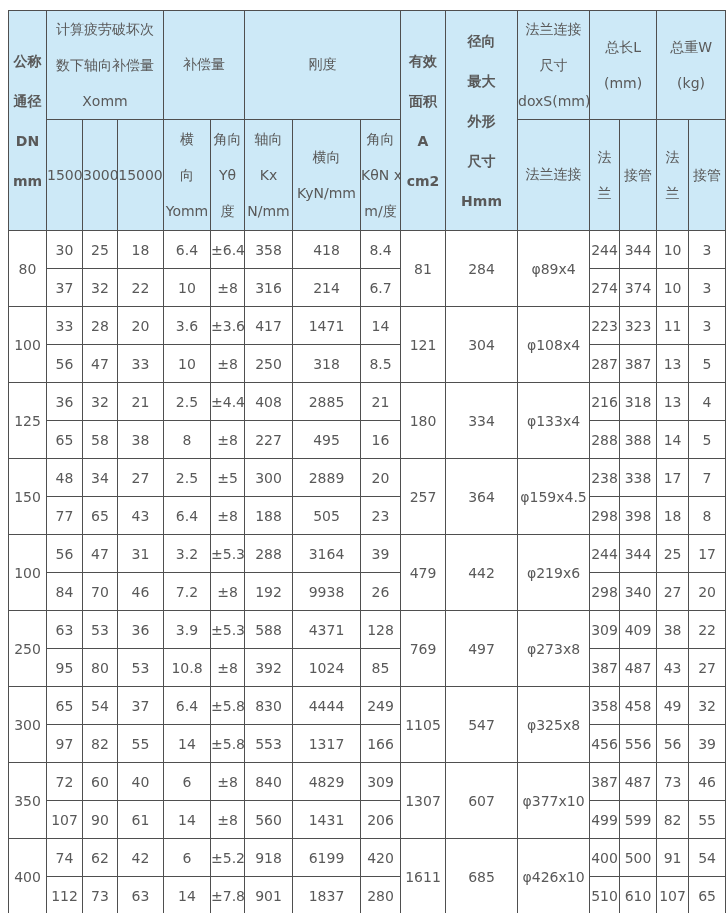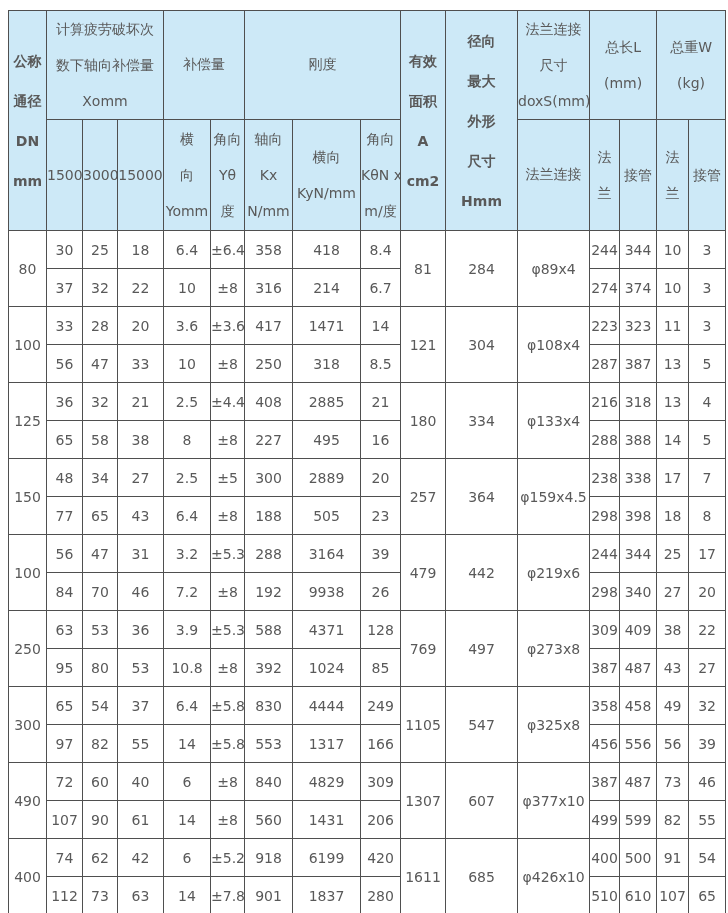--- a/index.html
+++ b/index.html
@@ -352,21 +352,21 @@
           <td>±5.8</td>
           <td>553</td>
           <td>1317</td>
           <td>166</td>
           <td>456</td>
           <td>556</td>
           <td>56</td>
           <td>39</td>
         </tr>
         <tr>
-          <td rowspan="2">490</td>
+          <td rowspan="2">350</td>
           <td>72</td>
           <td>60</td>
           <td>40</td>
           <td>6</td>
           <td>±8</td>
           <td>840</td>
           <td>4829</td>
           <td>309</td>
           <td rowspan="2">1307</td>
           <td rowspan="2">607</td>

